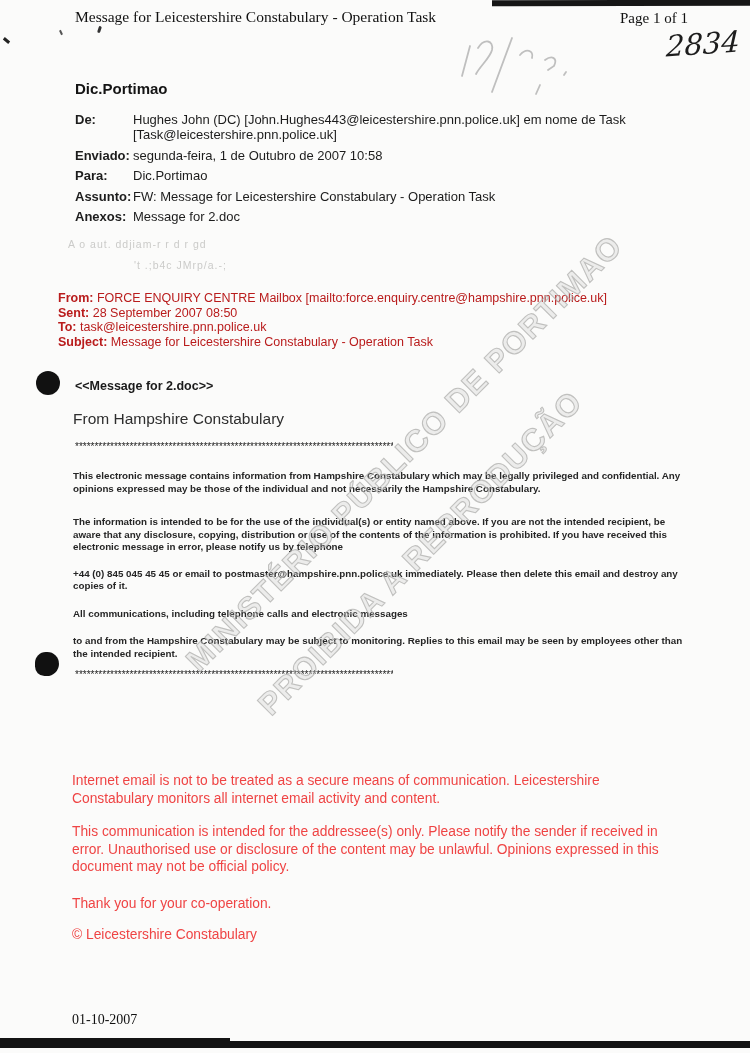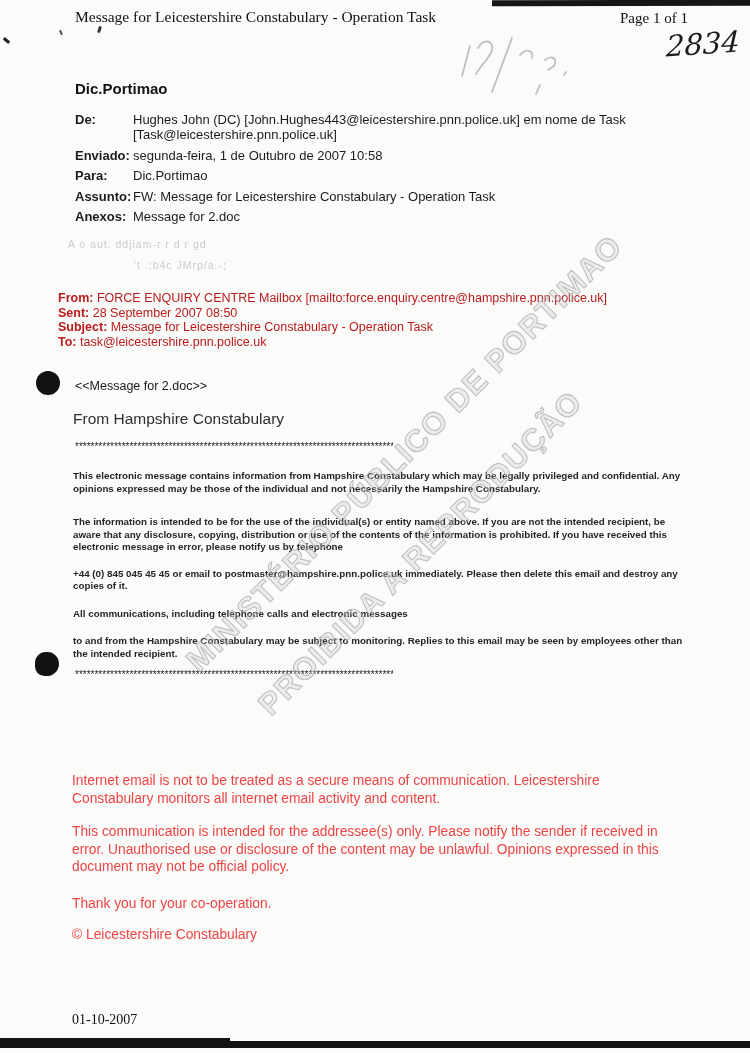--- a/index.html
+++ b/index.html
@@ -40,21 +40,21 @@
   .field-value{max-width:505px;}
 
   
   .faded-stamp{left:68px;top:238px;font-size:10.5px;color:#cbcbc9;filter:blur(0.6px);letter-spacing:1px;}
   .faded-stamp .l2{margin-left:66px;margin-top:9px;}
 
   
   .email-en{left:58px;top:291px;width:630px;font-size:12.5px;line-height:14.5px;color:#b91c1c;}
   .inline-label{font-weight:bold;}
 
-  .attachment-ref{left:75px;top:379px;font-size:12.5px;font-weight:400;color:#1a1a1a;}
+  .attachment-ref{left:75px;top:379px;font-size:12.5px;font-weight:700;color:#1a1a1a;}
   .from-line{left:73px;top:410px;font-size:15.5px;color:#2e2e2e;}
 
   .separator{left:75px;width:318px;overflow:hidden;white-space:nowrap;font-size:10px;color:#222;letter-spacing:0;}
   .sep-1{top:441px;}
   .sep-2{top:669px;}
 
   
   .disclaimers{left:73px;top:470px;width:618px;font-size:9.8px;line-height:12.5px;font-weight:600;color:#262626;}
   .disclaimers p{margin:0;}
   .disclaimers .p1{margin-bottom:21px;}
@@ -139,26 +139,26 @@
 <div class="abs email-en">
   <div>
     <span class="inline-label">From:</span>
     <span>FORCE ENQUIRY CENTRE Mailbox [mailto:force.enquiry.centre@hampshire.pnn.police.uk]</span>
   </div>
   <div>
     <span class="inline-label">Sent:</span>
     <span>28 September 2007 08:50</span>
   </div>
   <div>
+    <span class="inline-label">To:</span>
+    <span>task@leicestershire.pnn.police.uk</span>
+  </div>
+  <div>
     <span class="inline-label">Subject:</span>
     <span>Message for Leicestershire Constabulary - Operation Task</span>
-  </div>
-  <div>
-    <span class="inline-label">To:</span>
-    <span>task@leicestershire.pnn.police.uk</span>
   </div>
 </div>
 
 <div class="abs attachment-ref">&lt;&lt;Message for 2.doc&gt;&gt;</div>
 <div class="abs from-line">From Hampshire Constabulary</div>
 
 <div class="abs separator sep-1">******************************************************************************************</div>
 
 <div class="abs disclaimers">
   <p class="p1">This electronic message contains information from Hampshire Constabulary which may be legally privileged and confidential. Any opinions expressed may be those of the individual and not necessarily the Hampshire Constabulary.</p>

